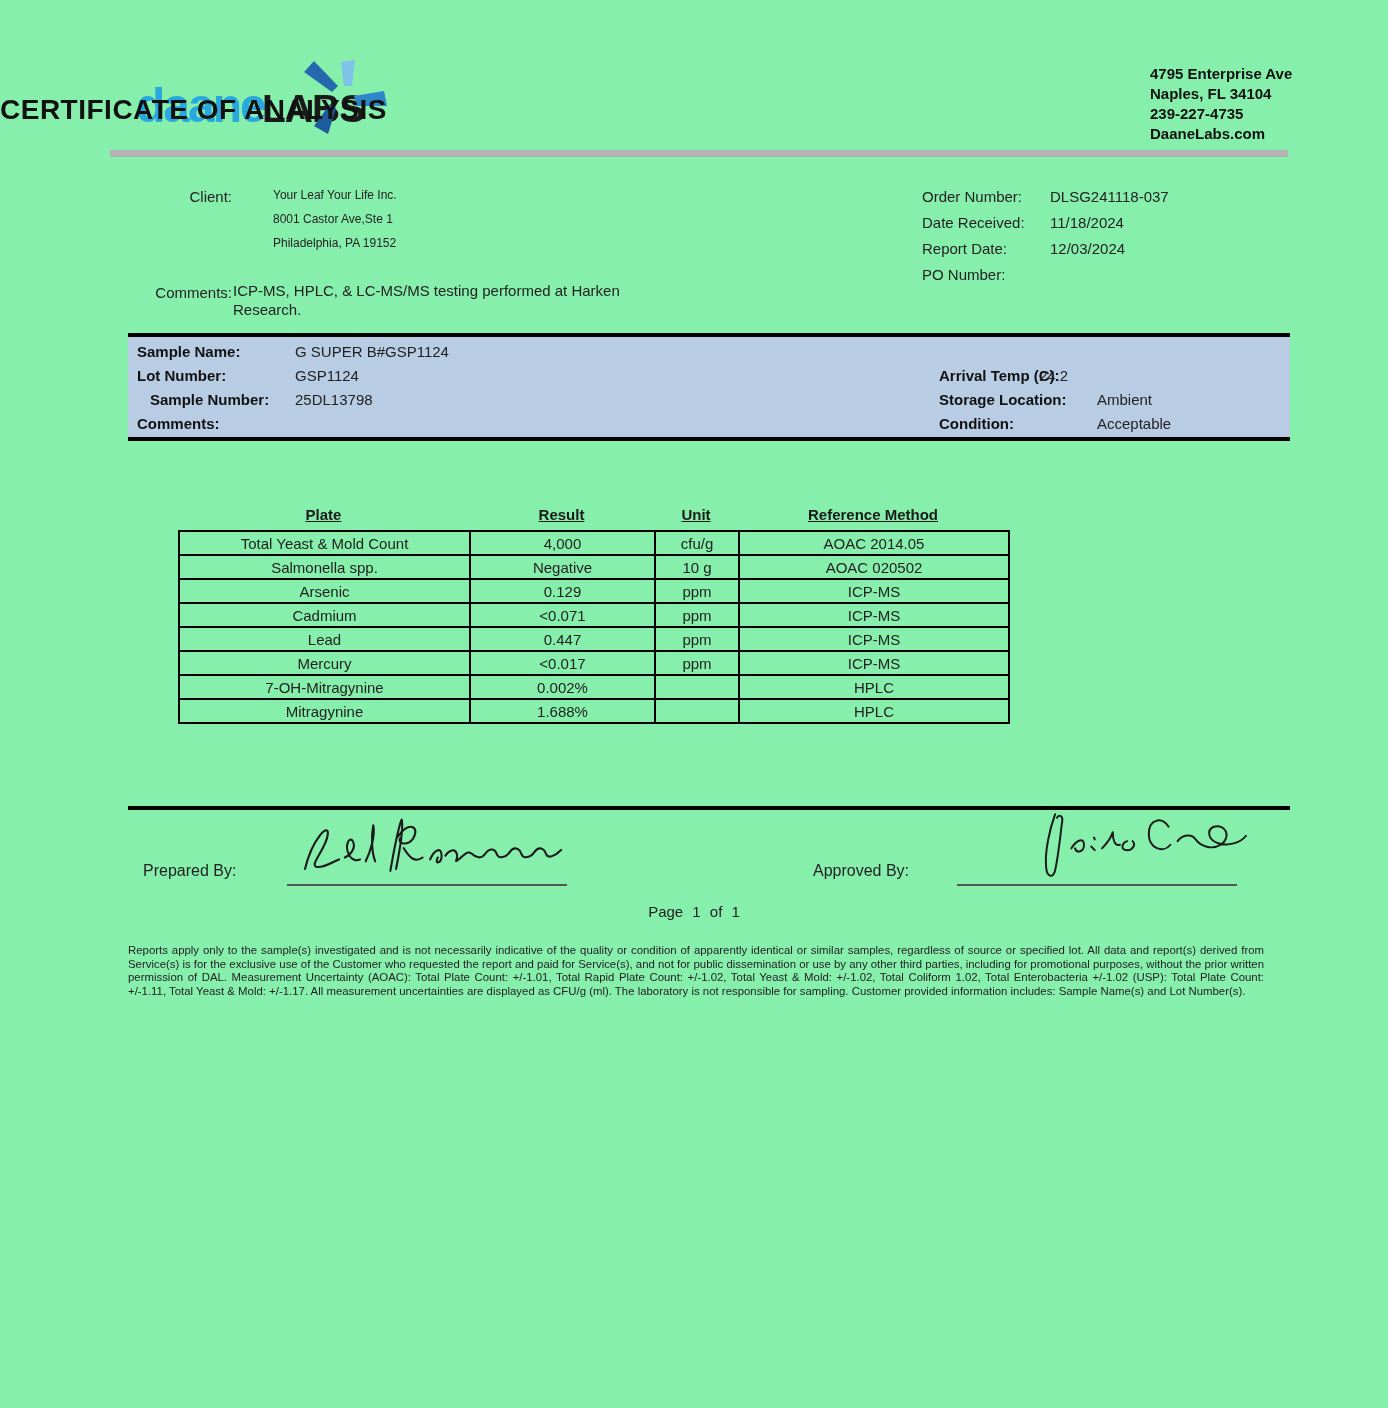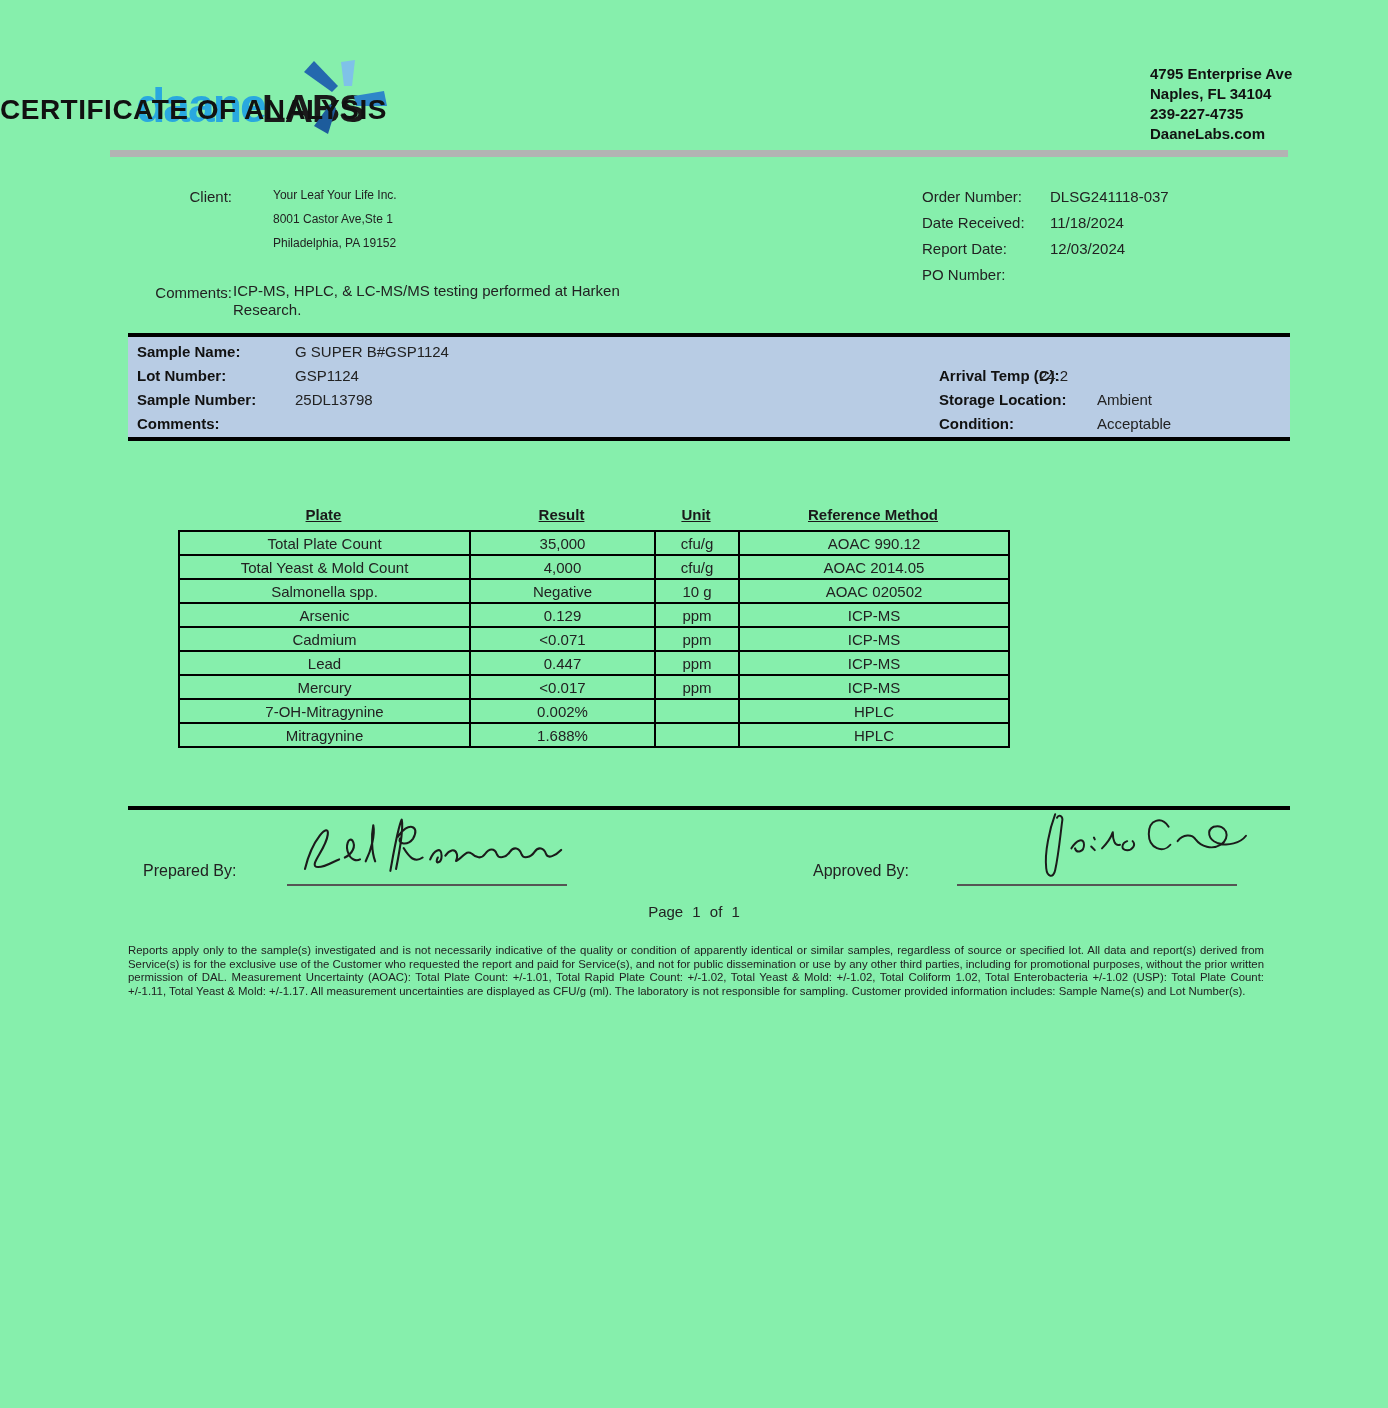--- a/index.html
+++ b/index.html
@@ -83,21 +83,21 @@
   <div class="abs order-label" style="top:240px;">Report Date:</div>
   <div class="abs order-value" style="top:240px;">12/03/2024</div>
   <div class="abs order-label" style="top:266px;">PO Number:</div>
   <div class="abs order-value" style="top:266px;"></div>
 
   <div class="abs sample-box">
     <span class="lbl" style="top:6px;left:9px;">Sample Name:</span>
     <span class="val" style="top:6px;left:167px;">G SUPER B#GSP1124</span>
     <span class="lbl" style="top:30px;left:9px;">Lot Number:</span>
     <span class="val" style="top:30px;left:167px;">GSP1124</span>
-    <span class="lbl" style="top:54px;left:9px;">Sample Number:</span>
+    <span class="lbl" style="top:54px;left:22px;">Sample Number:</span>
     <span class="val" style="top:54px;left:167px;">25DL13798</span>
     <span class="lbl" style="top:78px;left:9px;">Comments:</span>
     <span class="val" style="top:78px;left:167px;"></span>
 
     <span class="lbl" style="top:30px;left:811px;">Arrival Temp (C):</span>
     <span class="val" style="top:30px;left:911px;">24.2</span>
     <span class="lbl" style="top:54px;left:811px;">Storage Location:</span>
     <span class="val" style="top:54px;left:969px;">Ambient</span>
     <span class="lbl" style="top:78px;left:811px;">Condition:</span>
     <span class="val" style="top:78px;left:969px;">Acceptable</span>
@@ -110,26 +110,20 @@
     <span class="hc4">Reference Method</span>
   </div>
   <table class="results">
     <colgroup>
         <col class="cw1">
         <col class="cw2">
         <col class="cw3">
         <col class="cw4">
       </colgroup>
     <tbody>
-        <tr>
-          <td>Total Plate Count</td>
-          <td>35,000</td>
-          <td>cfu/g</td>
-          <td>AOAC 990.12</td>
-        </tr>
         <tr>
           <td>Total Yeast &amp; Mold Count</td>
           <td>4,000</td>
           <td>cfu/g</td>
           <td>AOAC 2014.05</td>
         </tr>
         <tr>
           <td>Salmonella spp.</td>
           <td>Negative</td>
           <td>10 g</td>

